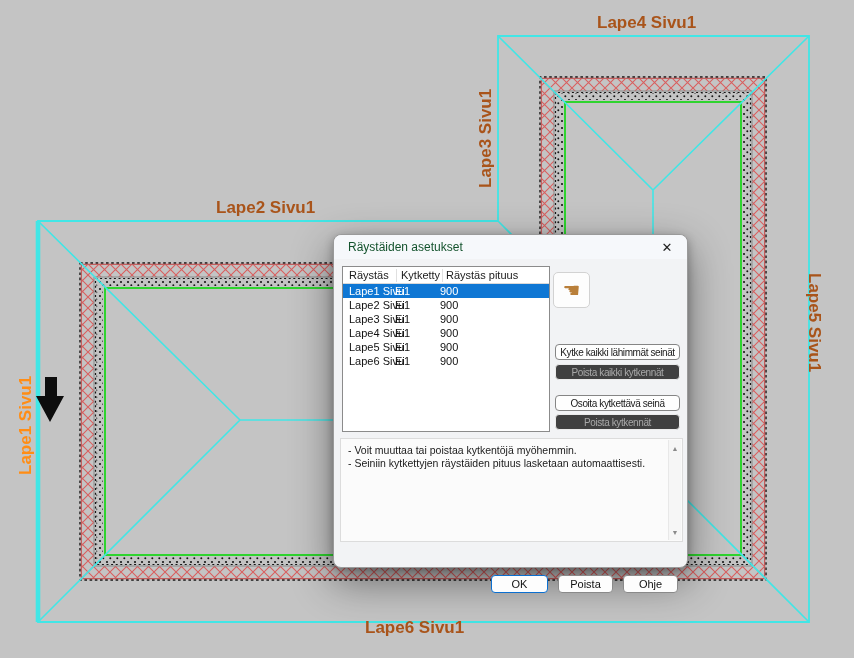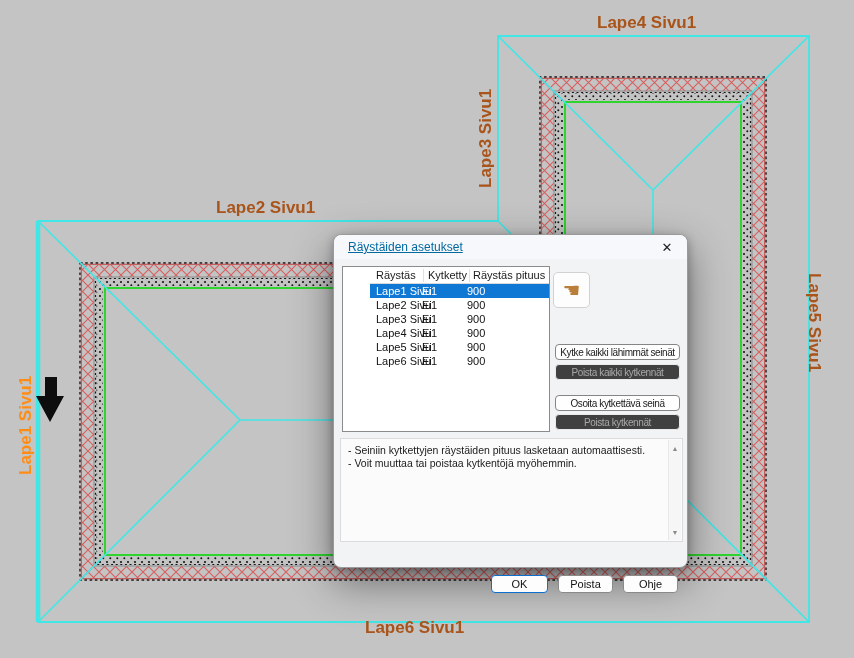--- a/index.html
+++ b/index.html
@@ -18,26 +18,26 @@
   .v-up{writing-mode:vertical-rl;transform:rotate(180deg);}
   .v-down{writing-mode:vertical-rl;}
   .label-selected{color:var(--label-bright);}
 
   
   .dialog{position:absolute;left:333px;top:234px;width:355px;height:334px;z-index:2;
     background:#f2f3f5;border:1px solid #9a9a9a;border-radius:8px;
     box-shadow:0 14px 42px rgba(0,0,0,.45),0 3px 10px rgba(0,0,0,.28);font-size:11px;color:#1a1a1a;}
   .title-bar{position:absolute;left:0;top:0;right:0;height:24px;background:#f6f8fb;
     border-radius:8px 8px 0 0;display:flex;align-items:center;padding-left:14px;}
-  .title-text{font-size:12px;color:#0369a1;text-decoration:underline;}
+  .title-text{font-size:12px;color:#14532d;}
   .close-btn{position:absolute;right:9px;top:4px;width:22px;height:17px;display:flex;
     align-items:center;justify-content:center;font-size:13px;color:#222;cursor:default;background:transparent;border:0;}
 
   .listbox{position:absolute;left:8px;top:31px;width:208px;height:166px;background:#fff;
-    border:1px solid #8b8b8b;overflow:hidden;padding-left:27px;}
+    border:1px solid #8b8b8b;overflow:hidden;}
   .list-header{position:relative;height:17px;border-bottom:1px solid #d9d9d9;display:flex;align-items:center;}
   .hcol{position:absolute;top:2px;font-size:11px;color:#1a1a1a;white-space:nowrap;}
   .hsep{position:absolute;top:2px;height:13px;width:1px;background:#e0e0e0;}
   .table-rows{position:relative;}
   .trow{display:flex;height:14px;align-items:center;font-size:11px;color:#111;}
   .trow .c1{padding-left:6px;width:52px;white-space:nowrap;}
   .trow .c2{width:45px;white-space:nowrap;}
   .trow .c3{flex:1;white-space:nowrap;}
   .trow.selected{background:var(--selection);color:#fff;}
 
@@ -161,22 +161,22 @@
   <div class="hand-btn">
     <span class="hand-glyph">☚</span>
   </div>
 
   <button id="btn-connect-all" class="side-btn enabled">Kytke kaikki lähimmät seinät</button>
   <button id="btn-remove-all" class="side-btn disabled">Poista kaikki kytkennät</button>
   <button id="btn-point-wall" class="side-btn enabled">Osoita kytkettävä seinä</button>
   <button id="btn-remove-conn" class="side-btn disabled">Poista kytkennät</button>
 
   <div class="info-box">
+    <div>- Voit muuttaa tai poistaa kytkentöjä myöhemmin.</div>
     <div>- Seiniin kytkettyjen räystäiden pituus lasketaan automaattisesti.</div>
-    <div>- Voit muuttaa tai poistaa kytkentöjä myöhemmin.</div>
     <div class="scroll-track">
       <span class="scroll-arrow up">▲</span>
       <span class="scroll-arrow down">▼</span>
     </div>
   </div>
 
   <button id="btn-ok" class="footer-btn">OK</button>
   <button id="btn-cancel" class="footer-btn">Poista</button>
   <button id="btn-help" class="footer-btn">Ohje</button>
 </div>

